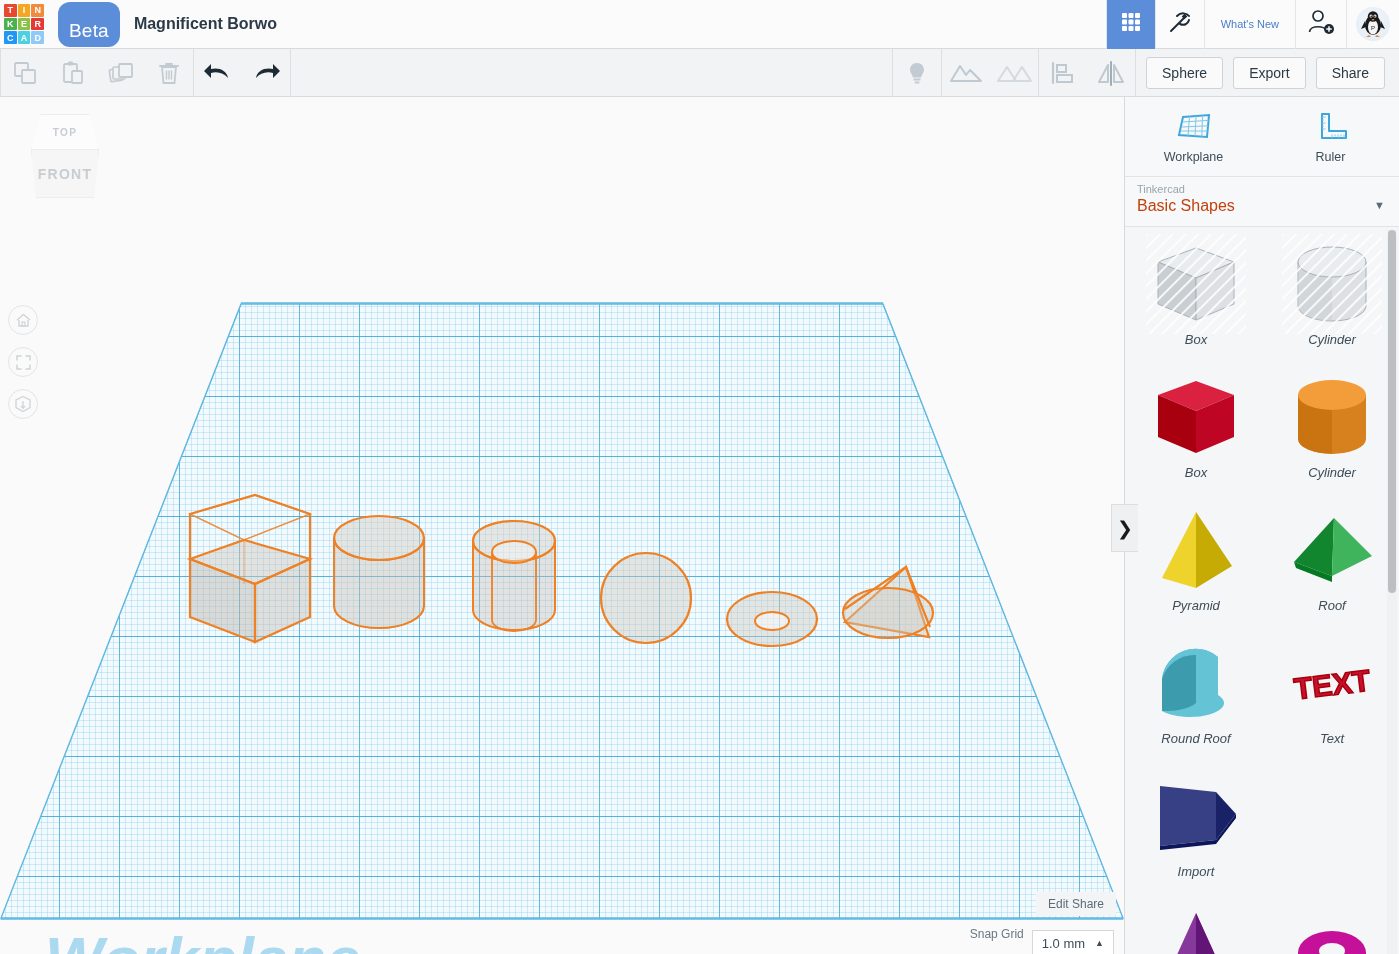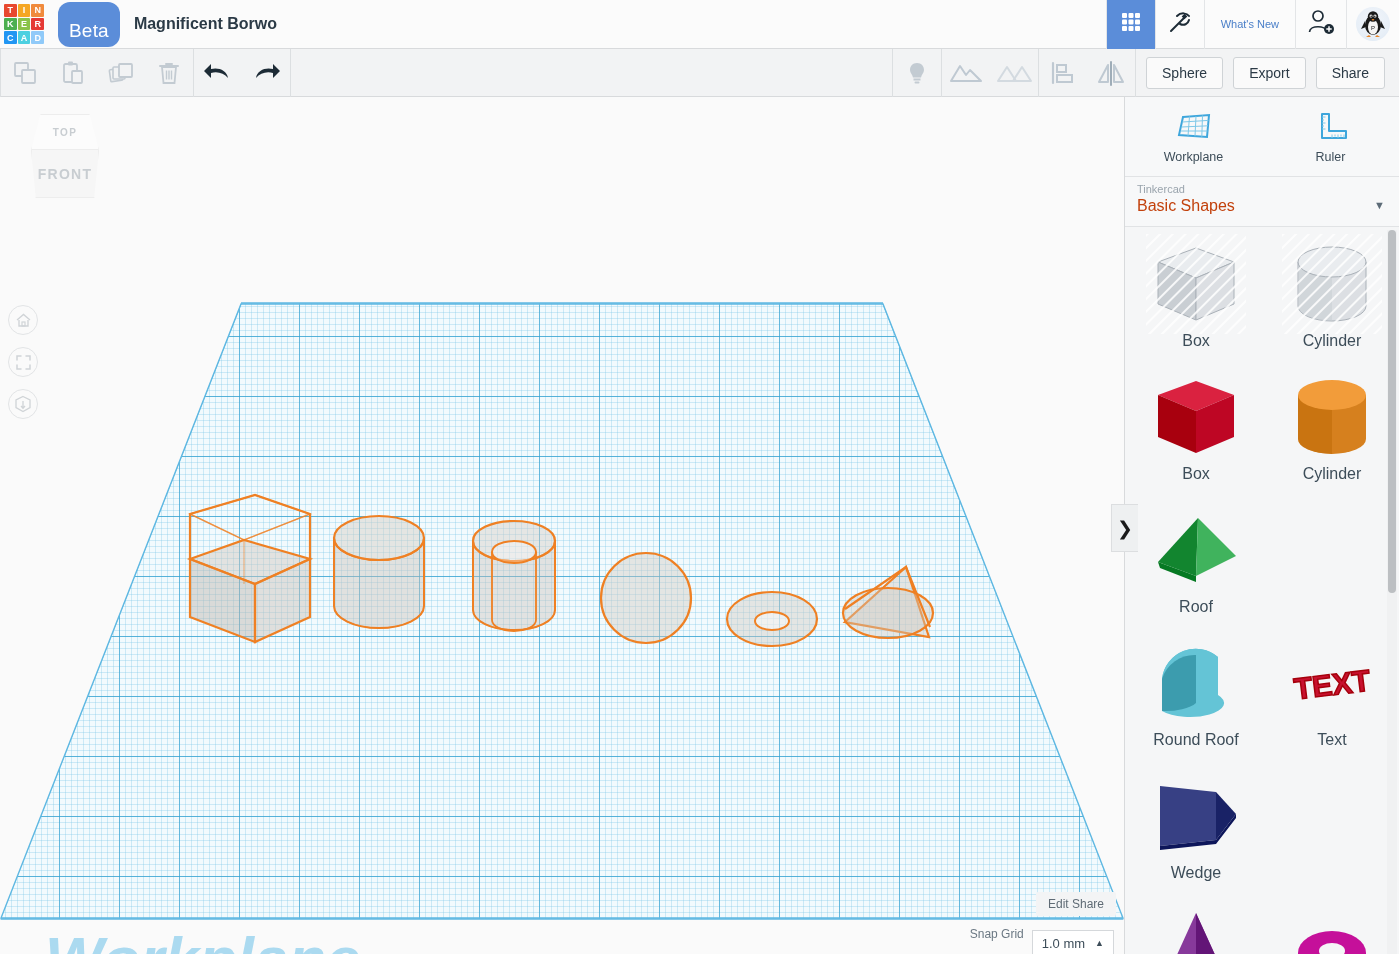--- a/index.html
+++ b/index.html
@@ -138,21 +138,21 @@
   .shape-grid {
     position: absolute; top: 131px; left: 0; right: 0; bottom: 0;
     overflow: hidden; padding: 6px 0 0 0;
   }
   .srow { display: flex; }
   .scell {
     width: 118px; margin: 0 6px 0 12px; height: 133px;
     display: flex; flex-direction: column; align-items: center; justify-content: flex-start;
   }
   .sthumb { width: 100px; height: 100px; display: flex; align-items: center; justify-content: center; }
-  .slabel { font-size: 16px; color: #3d4d59; margin-top: -2px; }
+  .slabel { font-size: 13px; color: #3d4d59; margin-top: -2px; font-style: italic; }
 
   .pscroll {
     position: absolute; right: 2px; top: 133px; width: 10px; height: 724px;
     background: #f0f1f2;
   }
   .pscroll-thumb {
     position: absolute; top: 0px; left: 1px; width: 8px; height: 363px;
     background: #bcbfc2; border-radius: 4px;
   }
 
@@ -544,20 +544,30 @@
 
           </svg>
             </div>
                       <div class="slabel">Cylinder</div>
           </div>
         </div>
         <div class="srow">
           <div class="scell">
             <div class="sthumb">
               <svg width="100" height="100" viewBox="0 0 100 100">
+            <polygon points="50,12 16,78 50,88" fill="#efd32d"></polygon>
+             <polygon points="50,12 50,88 86,66" fill="#c7ab05"></polygon>
+
+          </svg>
+            </div>
+                      <div class="slabel">Pyramid</div>
+          </div>
+          <div class="scell">
+            <div class="sthumb">
+              <svg width="100" height="100" viewBox="0 0 100 100">
             <polygon points="52,18 12,62 50,76" fill="#12852f"></polygon>
              <polygon points="52,18 50,76 90,56" fill="#40b35d"></polygon>
              <polygon points="12,62 50,76 50,82 14,68" fill="#067923"></polygon>
 
           </svg>
             </div>
                       <div class="slabel">Roof</div>
           </div>
         </div>
         <div class="srow">
@@ -587,21 +597,21 @@
         <div class="srow">
           <div class="scell">
             <div class="sthumb">
               <svg width="100" height="100" viewBox="0 0 100 100">
             <polygon points="14,20 70,26 70,74 14,80" fill="#374084"></polygon>
              <polygon points="70,26 90,48 70,74" fill="#192266"></polygon>
              <polygon points="14,80 70,74 90,48 90,52 70,78 14,84" fill="#0d165a"></polygon>
 
           </svg>
             </div>
-                      <div class="slabel">Wedge</div>
+                      <div class="slabel">Import</div>
           </div>
         </div>
         <div class="srow">
           <div class="scell">
             <div class="sthumb">
               <svg width="100" height="100" viewBox="0 0 100 100">
             <polygon points="50,14 20,80 80,80" fill="#87399b"></polygon>
              <polygon points="50,14 50,80 80,80" fill="#631577"></polygon>
 
           </svg>

